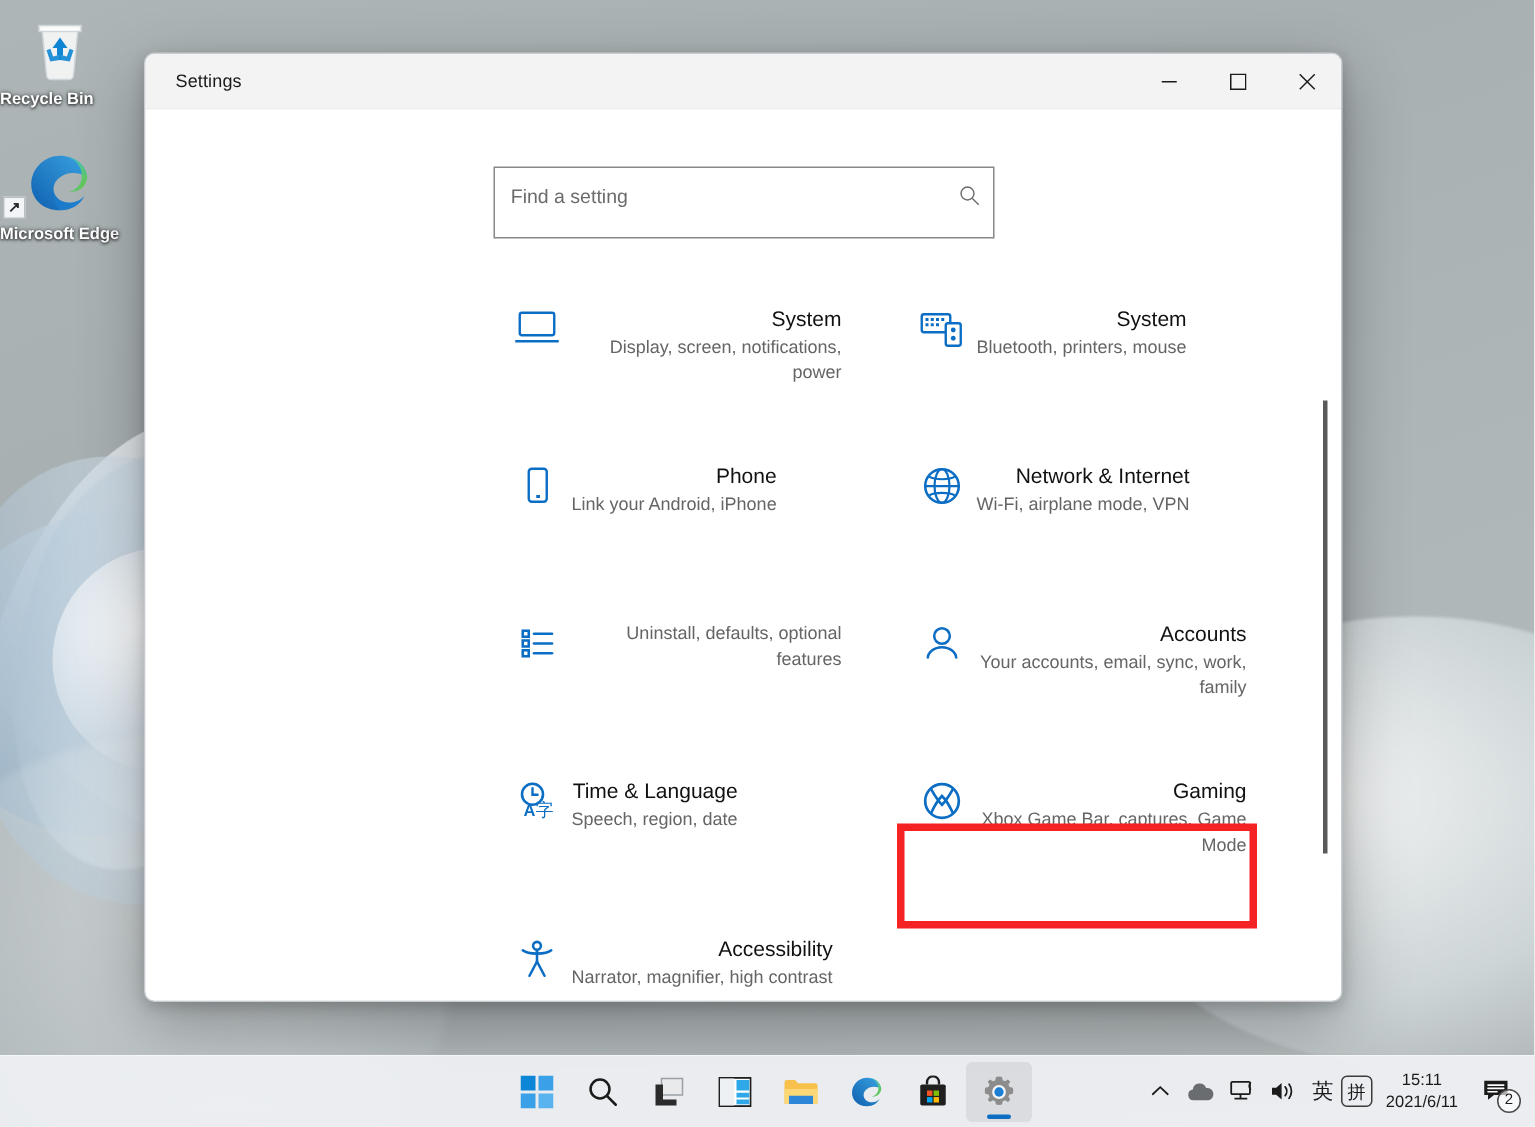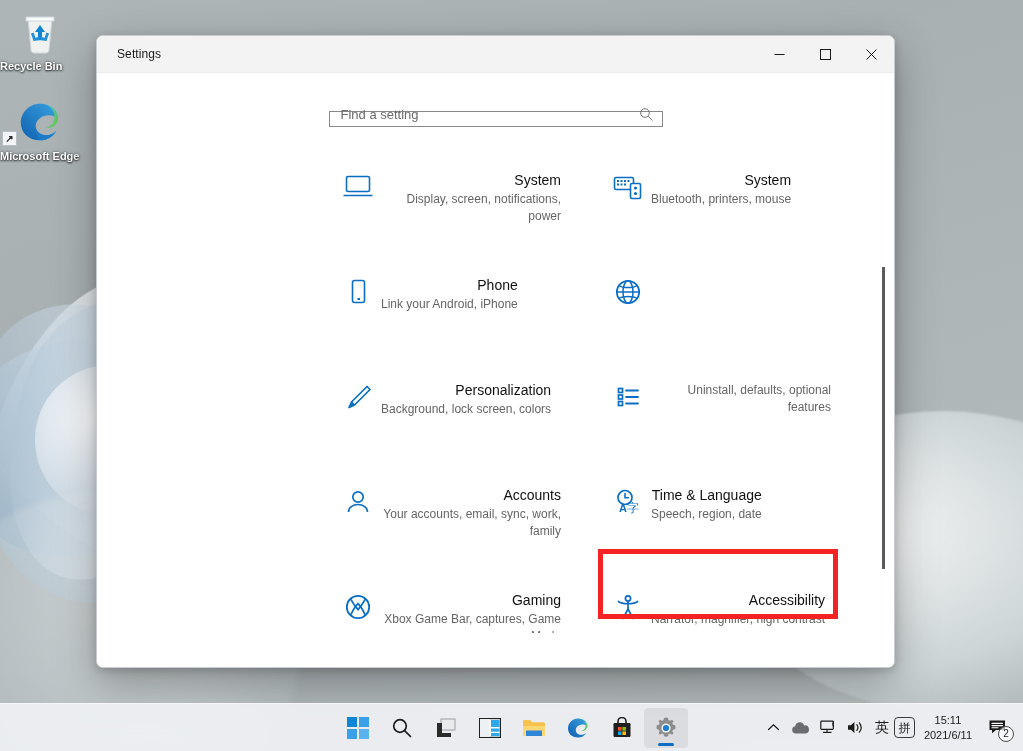--- a/index.html
+++ b/index.html
@@ -108,21 +108,21 @@
     overflow: hidden;
     background: #ffffff;
   }
 
   
   #search-row {
     padding-top: 38px;
     display: flex; justify-content: center;
   }
   #search-box {
-    width: 334px; height: 16px;
+    width: 334px; height: 48px;
     border: 1px solid #8a8886;
     background: #ffffff;
     display: flex; align-items: center;
     padding: 0 8px 10px 11px;
   }
   #search-input {
     flex: 1;
     border: 0; outline: 0;
     font-family: "Liberation Sans", sans-serif;
     font-size: 13px; color: #555;
@@ -417,35 +417,26 @@
           <div class="tile">
             <div class="tile-icon">
               <svg width="32" height="28" viewBox="0 0 32 28">
                 <circle cx="16" cy="14" r="11.2" fill="none" stroke="#0b6ec4" stroke-width="1.7"></circle>
                 <ellipse cx="16" cy="14" rx="5" ry="11.2" fill="none" stroke="#0b6ec4" stroke-width="1.5"></ellipse>
                 <line x1="5" y1="14" x2="27" y2="14" stroke="#0b6ec4" stroke-width="1.5"></line>
                 <path d="M7.5 7.8 C11 10 21 10 24.5 7.8" fill="none" stroke="#0b6ec4" stroke-width="1.4"></path>
                 <path d="M7.5 20.2 C11 18 21 18 24.5 20.2" fill="none" stroke="#0b6ec4" stroke-width="1.4"></path>
               </svg>
             </div>
-          </div>
-
-          <div class="tile">
-            <div class="tile-icon">
-              <svg width="32" height="28" viewBox="0 0 32 28">
-                <path d="M25 3.5 L28 6.5 L12.5 22 L7 24.5 L9.5 19 Z" fill="none" stroke="#0b6ec4" stroke-width="1.7" stroke-linejoin="round"></path>
-                <path d="M9.5 19 L12.5 22" stroke="#0b6ec4" stroke-width="1.4"></path>
-                <path d="M7.5 24 L9.8 19.3 L12.2 21.7 Z" fill="#0b6ec4"></path>
-              </svg>
-            </div>
-            <div class="tile-text">
-              <div class="tile-title">Personalization</div>
-              <div class="tile-desc">Background, lock screen, colors</div>
-            </div>
-          </div>
+            <div class="tile-text">
+              <div class="tile-title">Network &amp; Internet</div>
+              <div class="tile-desc">Wi-Fi, airplane mode, VPN</div>
+            </div>
+          </div>
+
 
           <div class="tile">
             <div class="tile-icon">
               <svg width="32" height="28" viewBox="0 0 32 28">
                 <g fill="none" stroke="#0b6ec4" stroke-width="1.7">
                   <rect x="6.5" y="5.5" width="4" height="4"></rect>
                   <rect x="6.5" y="12" width="4" height="4"></rect>
                   <rect x="6.5" y="18.5" width="4" height="4"></rect>
                 </g>
                 <g stroke="#0b6ec4" stroke-width="1.8" stroke-linecap="round">

